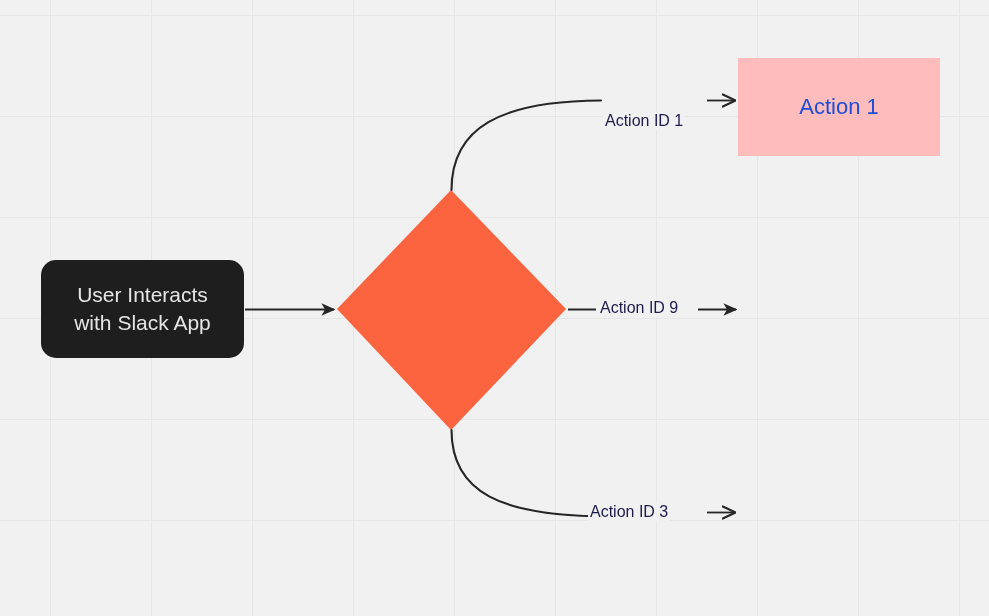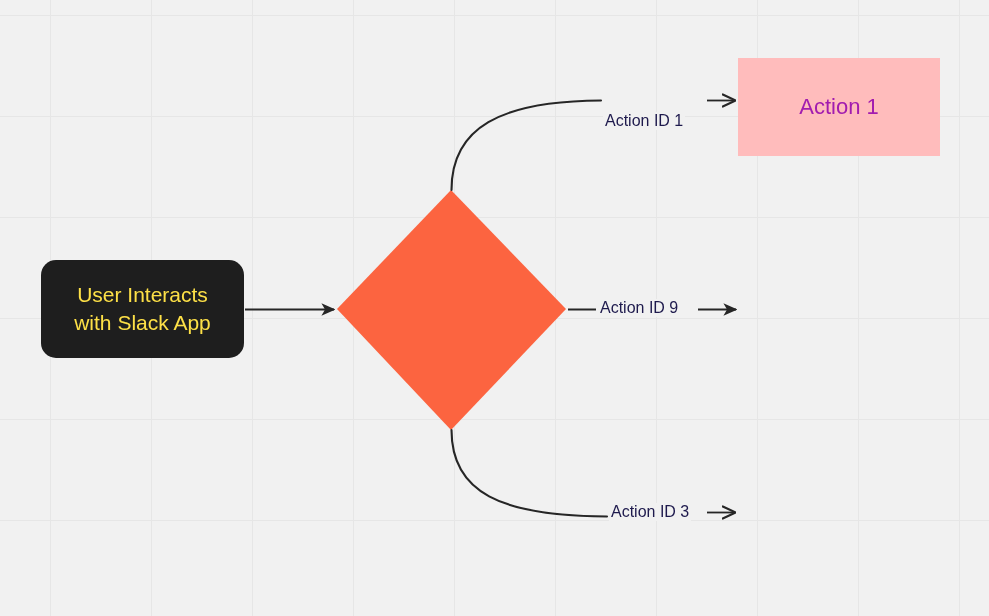--- a/index.html
+++ b/index.html
@@ -38,21 +38,21 @@
   }
   #start-node {
     left: 41px;
     top: 260px;
     width: 203px;
     height: 98px;
     background: #1e1e1e;
     border-radius: 15px;
   }
   #start-node .node-text {
-    color: #fde047;
+    color: #e5e5e5;
     font-size: 21px;
     line-height: 1.32;
     font-family: "Liberation Sans", sans-serif;
   }
   #decision-node-text {
     left: 371px;
     top: 253px;
     width: 162px;
     height: 112px;
   }
@@ -66,36 +66,36 @@
     position: absolute;
     left: 738px;
     width: 202px;
     height: 98px;
     background: #ffbcbc;
   }
   #action-box-1 { top: 58px; }
   #action-box-2 { top: 260px; }
   #action-box-3 { top: 463px; }
   .action-text {
-    color: #a21caf;
+    color: #1d4ed8;
     font-size: 22px;
     font-family: "Liberation Sans", sans-serif;
   }
   .edge-label {
     position: absolute;
     color: #1e1a4d;
     font-size: 16px;
     font-family: "Liberation Sans", sans-serif;
     white-space: nowrap;
     background: #f1f1f1;
     padding: 0 2px;
   }
   #edge-label-1 { left: 603px; top: 92px; margin-top: 20px; }
   #edge-label-2 { left: 598px; top: 299px; }
-  #edge-label-3 { left: 609px; top: 503px; }
+  #edge-label-3 { left: 588px; top: 503px; }
 </style>
 </head>
 <body>
 
 <div id="canvas">
 
   <svg id="diagram-svg" viewBox="0 0 989 616" xmlns="http://www.w3.org/2000/svg">
     <defs>
       <marker id="arrow-solid" viewBox="0 0 10 10" refX="9" refY="5" markerWidth="7" markerHeight="7" orient="auto-start-reverse">
         <path d="M 0 0.6 L 10 5 L 0 9.4 L 2.6 5 z" fill="#262626"></path>

